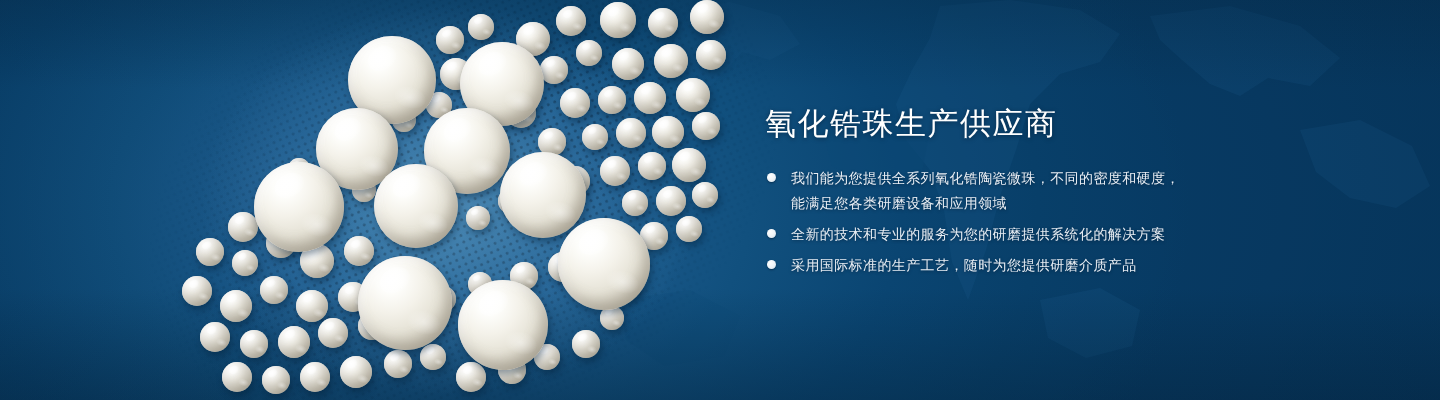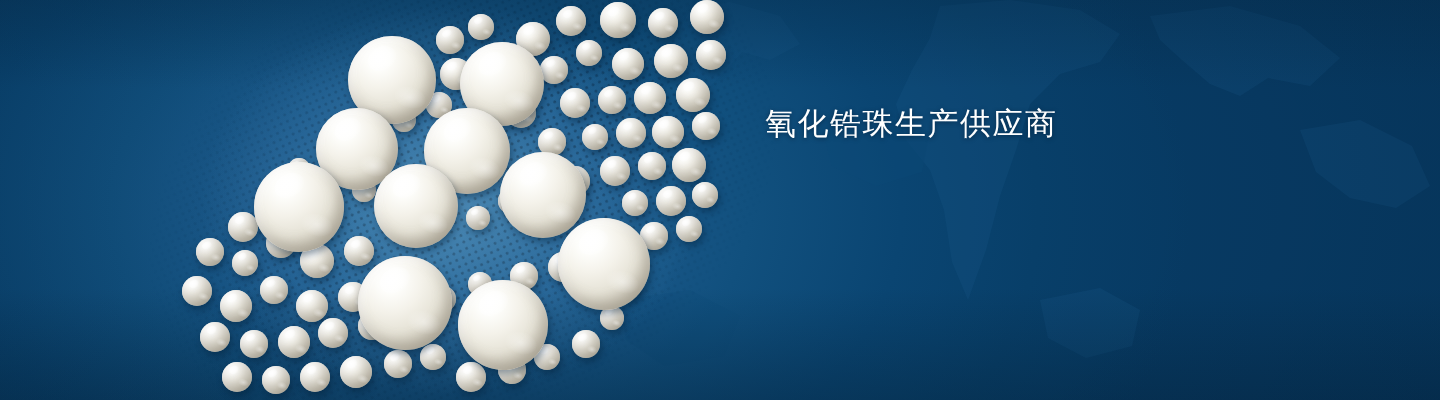--- a/index.html
+++ b/index.html
@@ -195,15 +195,30 @@
     <div class="bead" style="left:254px;top:162px;width:90px;height:90px;"></div>
     <div class="bead" style="left:374px;top:164px;width:84px;height:84px;"></div>
     <div class="bead" style="left:500px;top:152px;width:86px;height:86px;"></div>
     <div class="bead" style="left:558px;top:218px;width:92px;height:92px;"></div>
     <div class="bead" style="left:358px;top:256px;width:94px;height:94px;"></div>
     <div class="bead" style="left:458px;top:280px;width:90px;height:90px;"></div>
   </div>
 
   <div class="copy">
     <h1 class="headline">氧化锆珠生产供应商</h1>
+    <ul class="bullets">
+      <li class="bullet">
+        <span class="dot"></span>
+        <div class="btext">我们能为您提供全系列氧化锆陶瓷微珠，不同的密度和硬度，</div>
+        <div class="btext">能满足您各类研磨设备和应用领域</div>
+      </li>
+      <li class="bullet">
+        <span class="dot"></span>
+        <div class="btext">全新的技术和专业的服务为您的研磨提供系统化的解决方案</div>
+      </li>
+      <li class="bullet">
+        <span class="dot"></span>
+        <div class="btext">采用国际标准的生产工艺，随时为您提供研磨介质产品</div>
+      </li>
+    </ul>
   </div>
 
 </div>
 
 </body></html>

